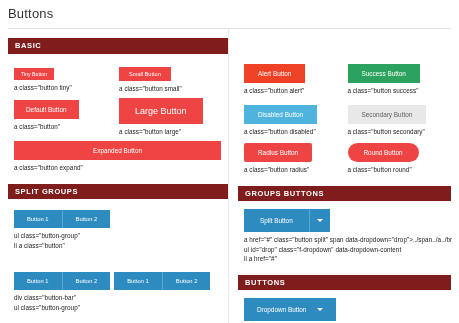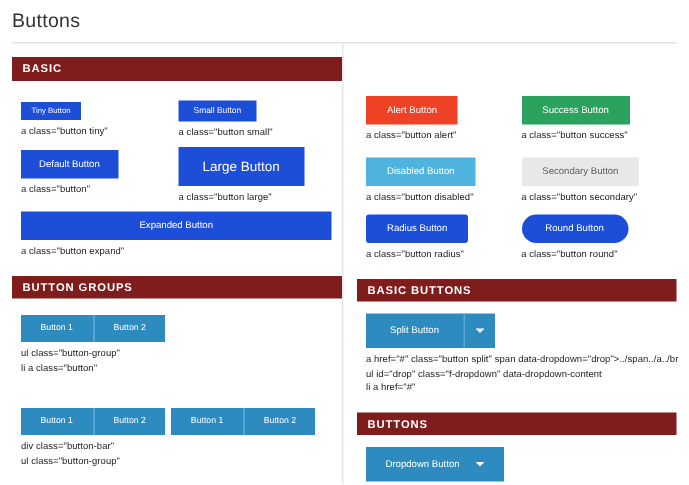--- a/index.html
+++ b/index.html
@@ -63,21 +63,21 @@
     letter-spacing: 0.05px;
     white-space: nowrap;
   }
   .row { display: flex; }
   .cellA { width: 108px; }
   .cellB { width: 112px; }
   .cellAR { width: 110px; }
   .cellBR { width: 110px; }
   .btn {
     display: inline-block;
-    background: #1d4ed8;
+    background: #ef4444;
     color: #ffffff;
     text-align: center;
     border: 0;
     font-family: "Liberation Sans", sans-serif;
     box-sizing: border-box;
     cursor: pointer;
     white-space: nowrap;
   }
   .btn-tiny    { font-size: 5.2px; padding: 3px 7px; }
   .btn-small   { font-size: 5.6px; padding: 4px 10px; }
@@ -195,21 +195,21 @@
 
           <div>
             <button class="btn btn-expand">Expanded Button</button>
             <p class="code">a class="button expand"</p>
           </div>
 
         </div>
       </div>
 
       <div class="section">
-        <div class="section-head">BUTTON GROUPS</div>
+        <div class="section-head">SPLIT GROUPS</div>
         <div class="section-body">
           <div class="btn-group">
             <div class="gbtn">Button 1</div>
             <div class="gbtn">Button 2</div>
           </div>
           <p class="code">ul class="button-group"</p>
           <p class="code" style="margin-top:0;">li a class="button"</p>
         </div>
       </div>
 
@@ -272,21 +272,21 @@
             <div class="cellBR">
               <button class="btn btn-round">Round Button</button>
               <p class="code">a class="button round"</p>
             </div>
           </div>
 
         </div>
       </div>
 
       <div class="section">
-        <div class="section-head">BASIC BUTTONS</div>
+        <div class="section-head">GROUPS BUTTONS</div>
         <div class="section-body">
           <div class="split-wrap">
             <div class="split-main">Split Button</div>
             <div class="split-arrow">
               <span class="caret"></span>
             </div>
           </div>
           <p class="code">a href="#" class="button split" span data-dropdown="drop"&gt;../span../a../br</p>
           <p class="code" style="margin-top:0;">ul id="drop" class="f-dropdown" data-dropdown-content</p>
           <p class="code" style="margin-top:0;">li a href="#"</p>

